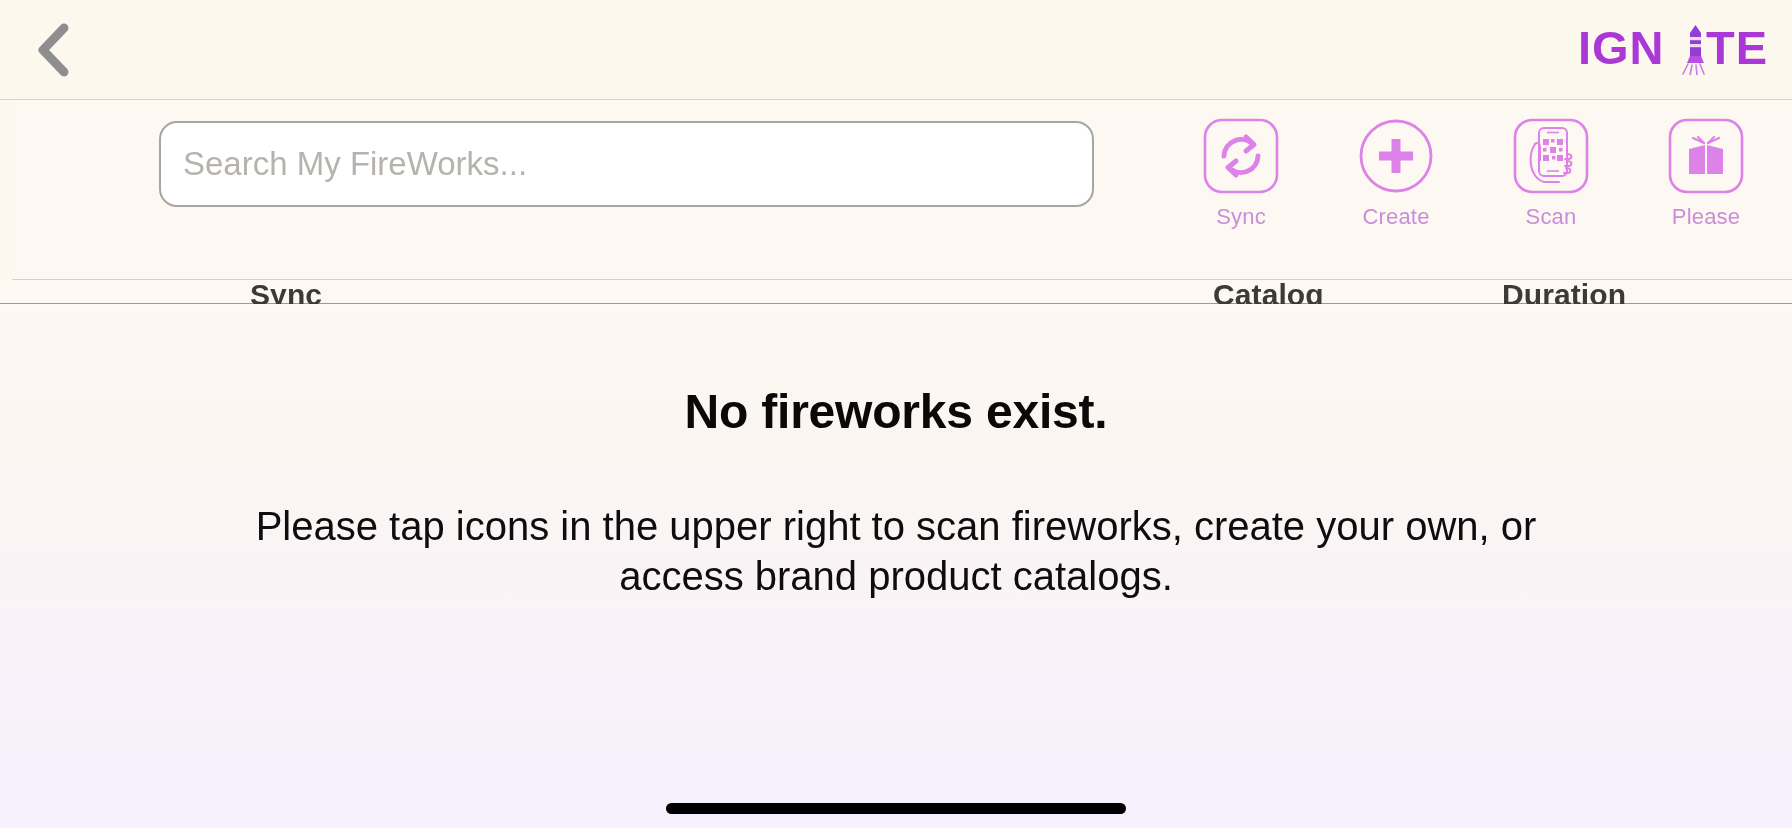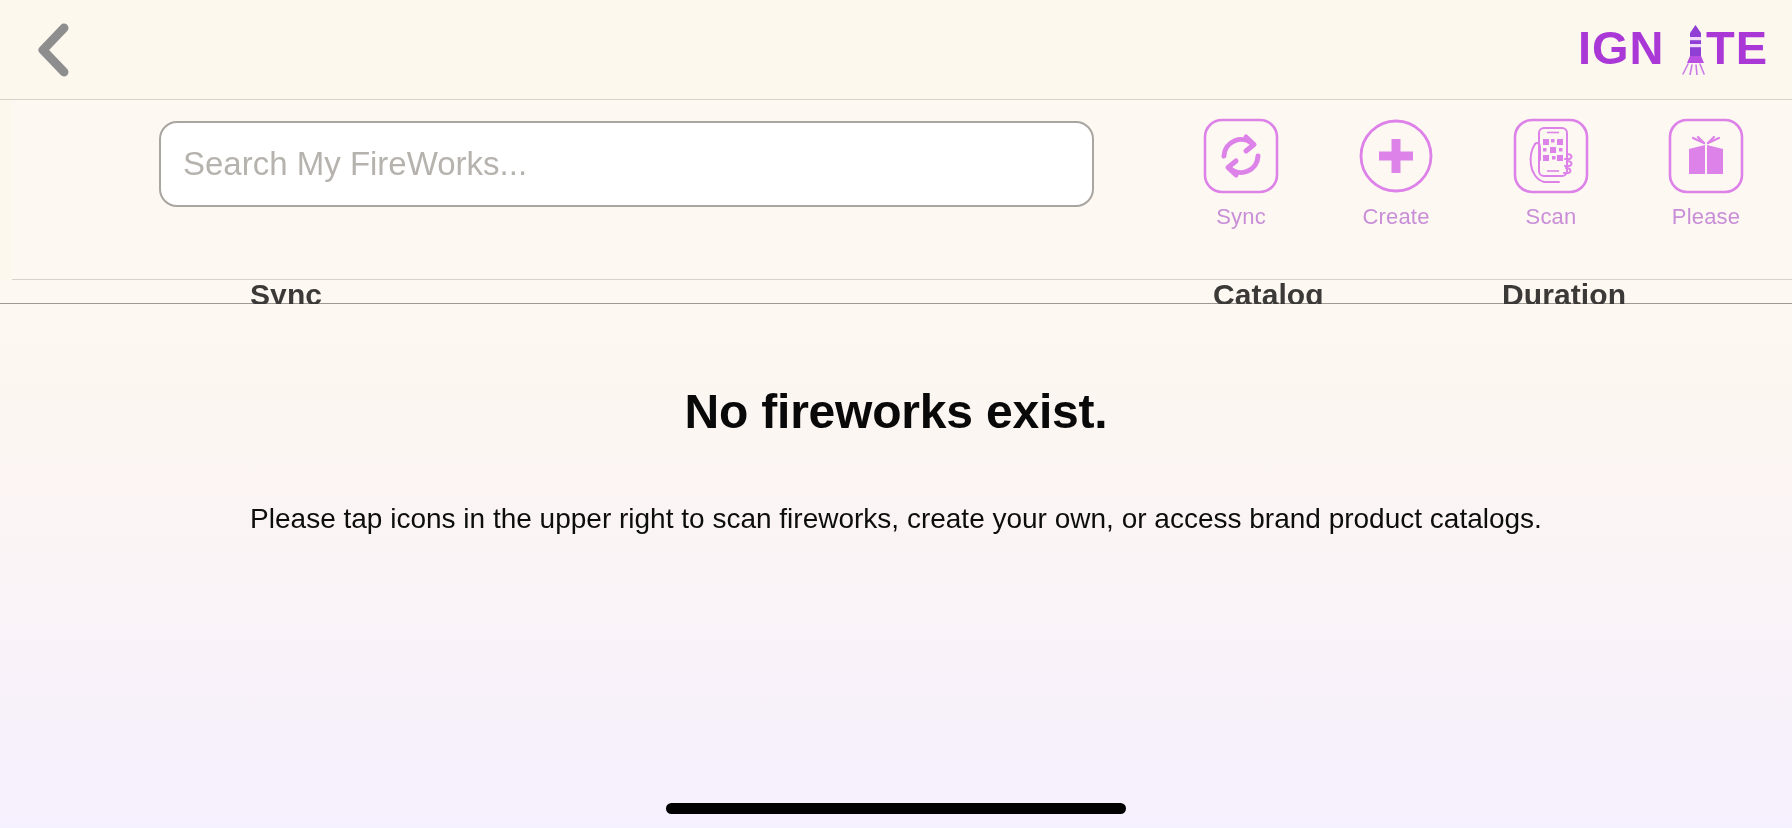--- a/index.html
+++ b/index.html
@@ -204,21 +204,21 @@
     font-size: 48px;
     font-weight: 700;
     color: #090909;
     letter-spacing: -0.2px;
     line-height: 1.1;
   }
 
   .empty-body {
     margin-top: 62px;
     font-family: "Liberation Sans", sans-serif;
-    font-size: 28px;
+    font-size: 40px;
     font-weight: 400;
     color: #0D0D0D;
     line-height: 1.25;
     padding: 0 22px;
   }
 
   .home-indicator {
     position: absolute;
     left: 50%;
     transform: translateX(-50%);

